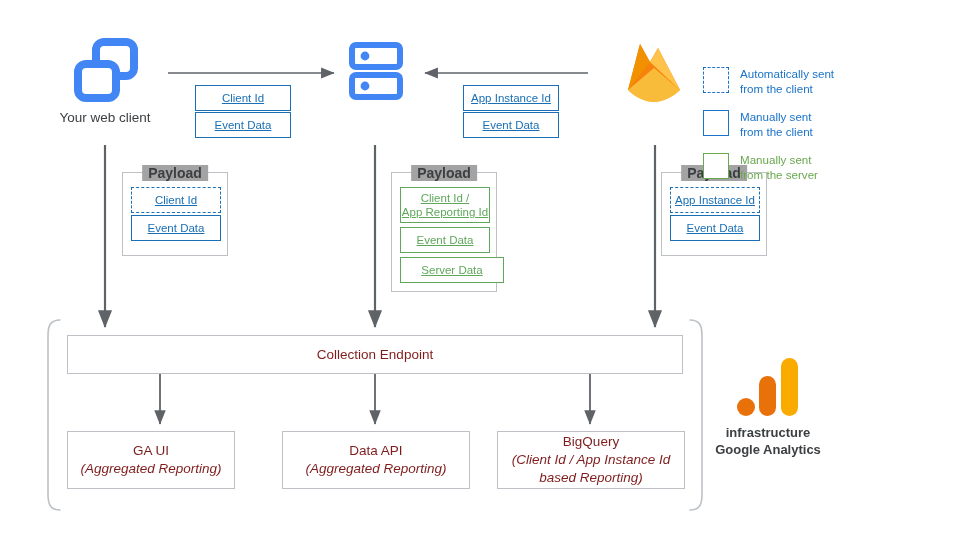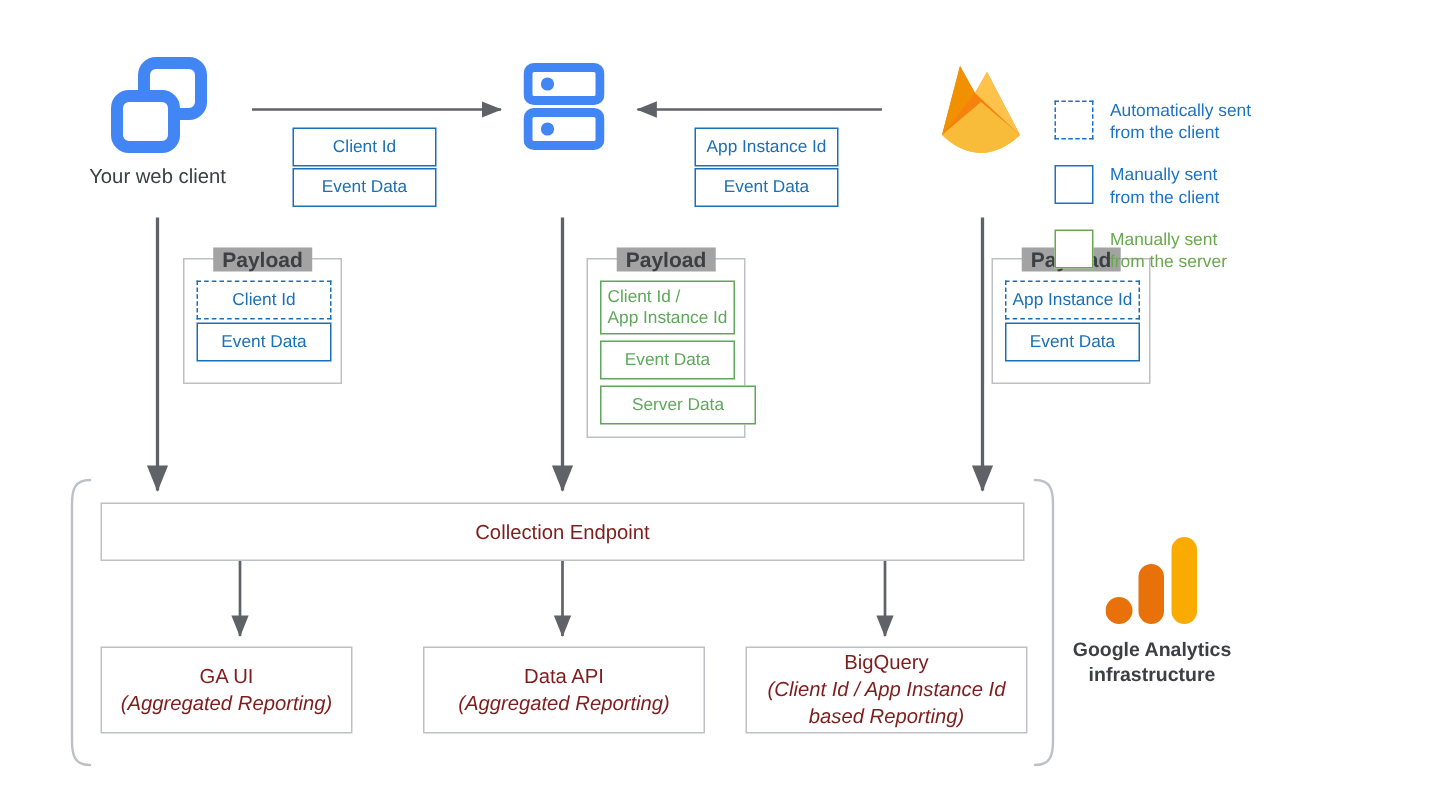--- a/index.html
+++ b/index.html
@@ -35,24 +35,25 @@
     text-align: center;
     line-height: 17px;
   }
 
   
   .chip {
     box-sizing: border-box;
     display: flex;
     align-items: center;
     justify-content: center;
-    text-align: left;
+    text-align: center;
     font-size: 11.5px;
     line-height: 14px;
     background: #ffffff;
+    text-decoration: underline;
   }
   .chip.blue        { border: 1.6px solid #1a6fb5; color: #1a6fb5; }
   .chip.blue-dashed { border: 1.6px dashed #1a6fb5; color: #1a6fb5; }
   .chip.green       { border: 1.6px solid #5ba košt; }
   .chip.green       { border: 1.6px solid #5fa85b; color: #5fa85b; }
 
   
   .payload-box {
     box-sizing: border-box;
     border: 1.2px solid #bdc1c6;
@@ -198,21 +199,21 @@
 
   <div class="abs payload-box" style="left:122px; top:172px; width:106px; height:84px;">
     <div class="payload-legend">Payload</div>
     <div class="chip blue-dashed" style="position:absolute; left:8px; top:14px; width:90px; height:26px;">Client Id</div>
     <div class="chip blue" style="position:absolute; left:8px; top:42px; width:90px; height:26px;">Event Data</div>
   </div>
 
   <div class="abs payload-box" style="left:391px; top:172px; width:106px; height:120px;">
     <div class="payload-legend">Payload</div>
     <div class="chip green" style="position:absolute; left:8px; top:14px; width:90px; height:36px; white-space:pre-line;">Client Id /
-App Instance Id</div>
+App Reporting Id</div>
     <div class="chip green" style="position:absolute; left:8px; top:54px; width:90px; height:26px;">Event Data</div>
     <div class="chip green" style="position:absolute; left:8px; top:84px; width:104px; height:26px;">Server Data</div>
   </div>
 
   <div class="abs payload-box" style="left:661px; top:172px; width:106px; height:84px;">
     <div class="payload-legend">Payload</div>
     <div class="chip blue-dashed" style="position:absolute; left:8px; top:14px; width:90px; height:26px;">App Instance Id</div>
     <div class="chip blue" style="position:absolute; left:8px; top:42px; width:90px; height:26px;">Event Data</div>
   </div>
 
@@ -237,22 +238,22 @@
   </div>
 
   <div class="abs" style="left:737px; top:358px; width:62px; height:58px;">
     <svg width="62" height="58" viewBox="0 0 62 58">
       <rect x="44" y="0" width="17" height="58" rx="8.5" ry="8.5" fill="#f9ab00"></rect>
       <rect x="22" y="18" width="17" height="40" rx="8.5" ry="8.5" fill="#e8710a"></rect>
       <circle cx="9" cy="49" r="9" fill="#e8710a"></circle>
     </svg>
   </div>
   <div class="abs ga-label" style="left:690px; top:424px; width:156px;">
+    <div>infrastructure</div>
     <div>Google Analytics</div>
-    <div>infrastructure</div>
   </div>
 
   <div class="abs" style="left:703px; top:32px; width:215px;margin-top:35px;">
 
     <div class="legend-row" style="margin-bottom:14px;">
       <div class="legend-swatch sw-dashed"></div>
       <div class="legend-text lt-blue">Automatically sent
 from the client</div>
     </div>
 

